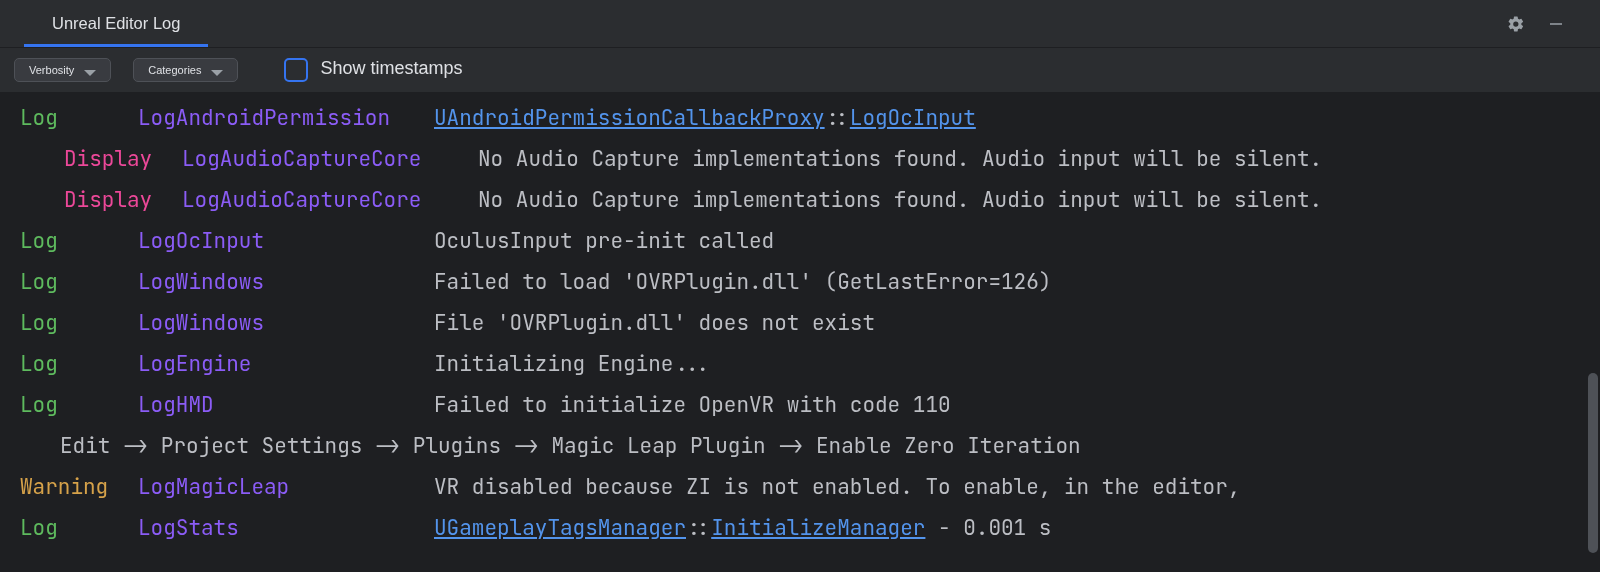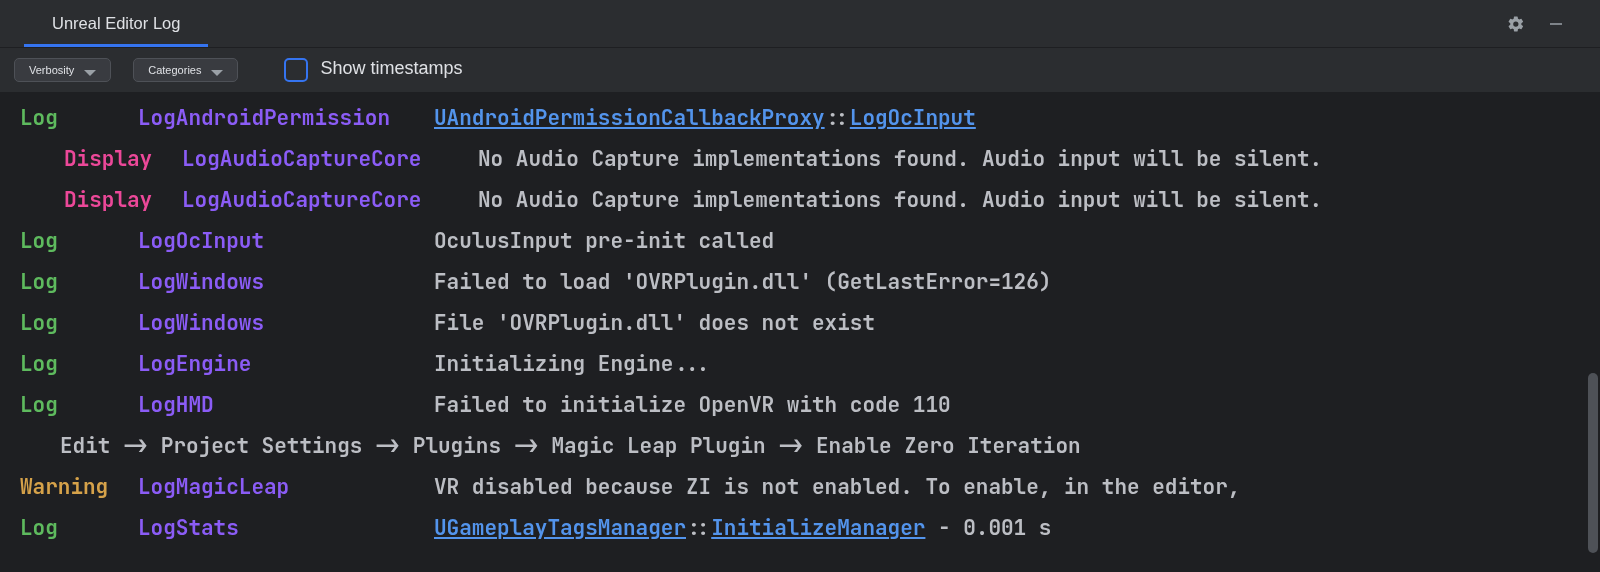--- a/index.html
+++ b/index.html
@@ -99,21 +99,21 @@
       flex: 1;
       overflow: hidden;
       background: #1e1f22;
       font-family: "JetBrains Mono", "Menlo", "Consolas", monospace;
       font-size: 21px;
       line-height: 41px;
       padding: 4px 0 4px 20px;
       white-space: nowrap;
       position: relative;
     }
-    .row { display:flex;font-weight:bold; }
+    .row { display:flex; }
     .row.wrap { padding-left: 40px; color:#bcbec4; }
     .col-level { width: 118px; flex:none; }
     .col-cat   { width: 296px; flex:none; color:#8b5cf6; }
     .col-msg   { flex: 1; color:#bcbec4; }
     .lvl-log     { color:#5eba5e; }
     .lvl-display { color:#ec4899;margin-left:44px; }
     .lvl-warning { color:#d6a24a; }
     .link { color:#5394ec; text-decoration: underline; cursor:pointer; }
     .sep  { color:#bcbec4; }
 

